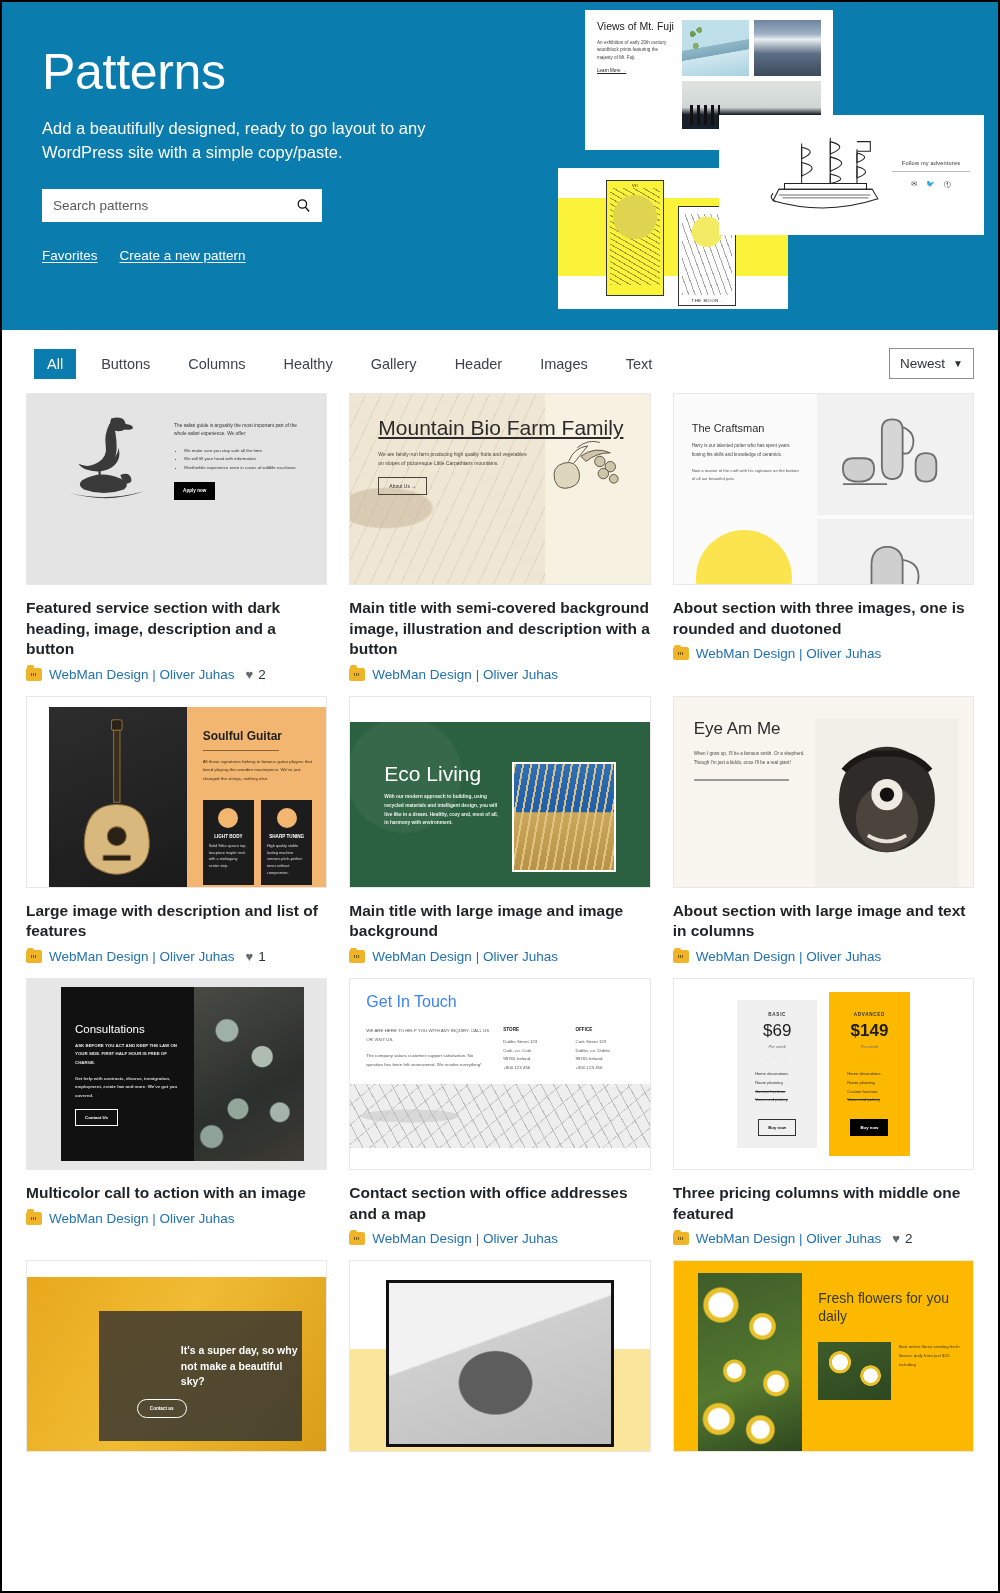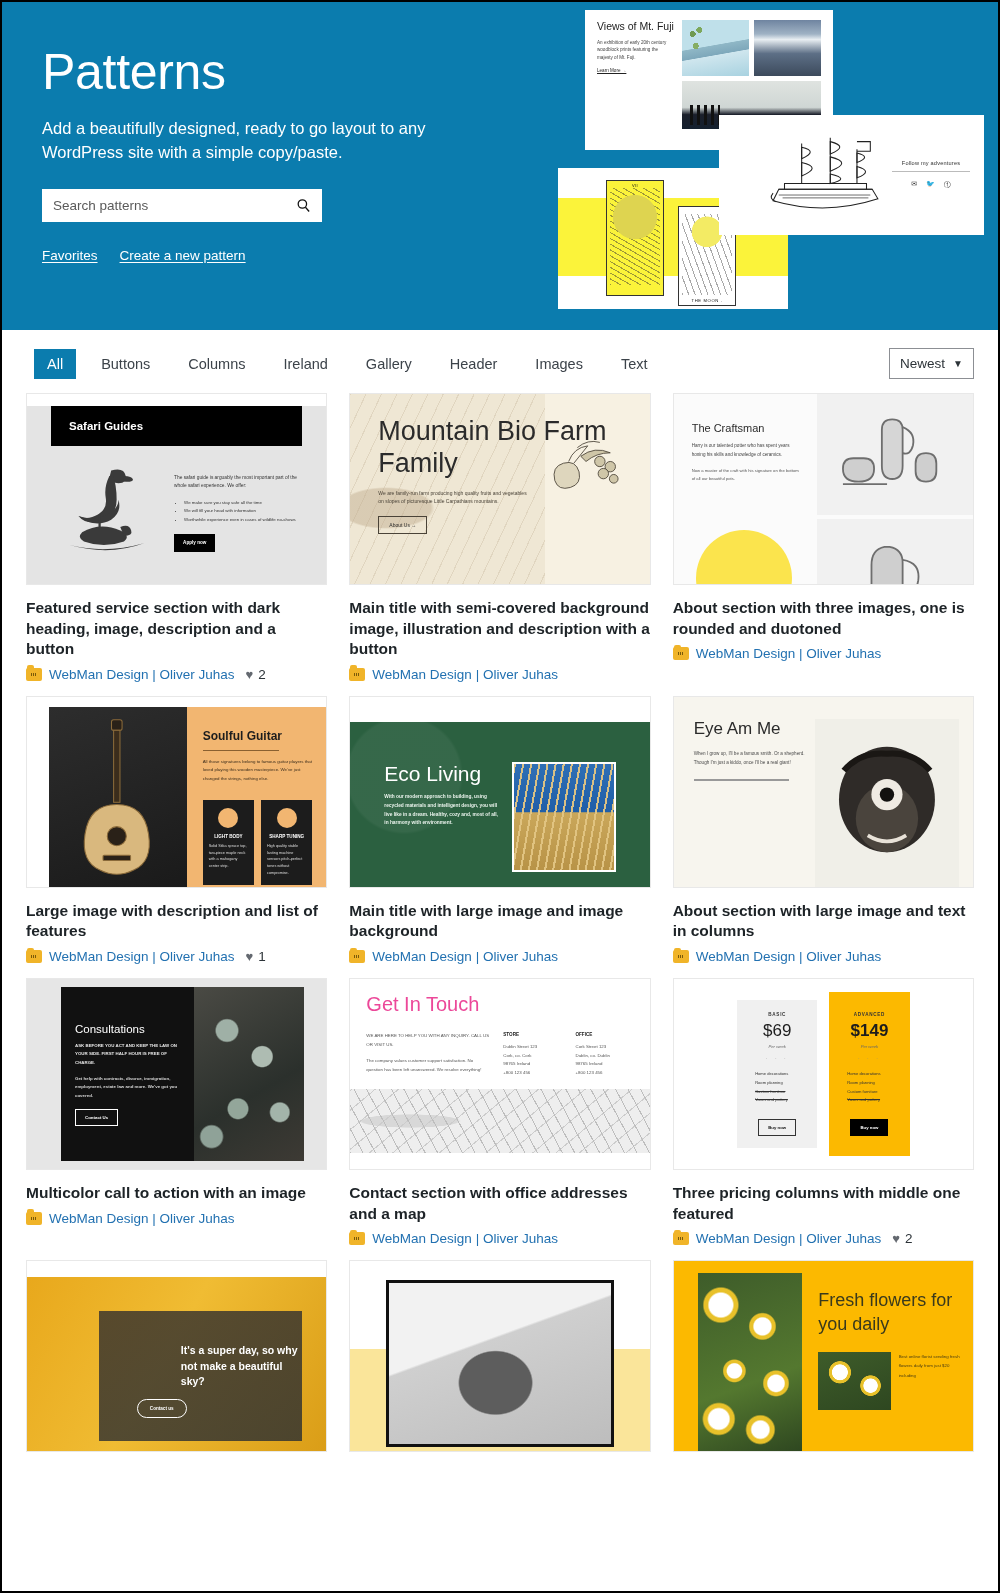--- a/index.html
+++ b/index.html
@@ -241,21 +241,21 @@
   .safari-ul { margin: 8px 0 0 10px; font-size:4.4px; line-height:1.9;}
   .safari-btn { margin-top: 10px; background:#000; color:#fff; font-size:4.6px; font-weight:700;
     display:inline-block; padding: 5px 9px;}
 
   
   .mbio { height:100%; background:#efe7d4; position:relative; padding: 22px 0 0 28px;
     background-image:
       radial-gradient(ellipse at 12% 60%, rgba(190,170,140,.45) 0 12%, transparent 13%),
       repeating-linear-gradient(115deg, rgba(180,160,130,.25) 0 1px, transparent 1px 14px);}
   .mbio::before{content:"";position:absolute;right:0;top:0;width:35%;height:100%;background:#f7f1e2;}
-  .mbio-h { font-size: 27px; color:#2b2b2b; line-height:1.18; font-weight:400; position:relative; z-index:2;}
+  .mbio-h { font-size: 21px; color:#2b2b2b; line-height:1.18; font-weight:400; position:relative; z-index:2;text-decoration:underline;}
   .mbio-p { font-size:5px; color:#4a4338; line-height:1.75; margin-top:9px; width:150px; position:relative; z-index:2;}
   .mbio-btn { margin-top: 10px; border:1px solid #4a4338; color:#2b2b2b; font-size:5px;
     padding:5px 10px; display:inline-block; position:relative; z-index:2;}
   .mbio-ill { position:absolute; right: 18px; top: 38px; width: 92px; height: 78px; z-index:3;}
 
   
   .craft { height:100%; display:flex; background:#fbfbfb;}
   .craft-l { width: 48%; padding: 28px 16px 0 18px; position:relative;}
   .craft-h { font-size: 11px; color:#2b2b2b;}
   .craft-p { font-size:4.6px; color:#444; line-height:1.9; margin-top:8px;}
@@ -308,21 +308,21 @@
   .cons-r{flex:1;background:linear-gradient(150deg,#4a4a44,#2b302c 60%,#3d3a34);position:relative;overflow:hidden;}
   .cons-r::after{content:"";position:absolute;inset:0;
     background:radial-gradient(circle at 30% 25%, #9fb0a6 0 7%, transparent 8%),
                radial-gradient(circle at 62% 40%, #aebcb2 0 8%, transparent 9%),
                radial-gradient(circle at 40% 70%, #93a69a 0 7%, transparent 8%),
                radial-gradient(circle at 78% 72%, #a3b4aa 0 6%, transparent 7%),
                radial-gradient(circle at 16% 86%, #8fa298 0 6%, transparent 7%);}
 
   
   .git{height:100%;background:#fff;padding:14px 0 0 0;}
-  .git-h{font-size:20px;color:#ec4899;font-weight:400;padding-left:16px;}
+  .git-h{font-size:16px;color:#3b82f6;font-weight:400;padding-left:16px;}
   .git-cols{display:flex;gap:14px;padding:16px 16px 0 16px;}
   .git-p{width:46%;font-size:4.4px;color:#555;line-height:1.95;}
   .git-c{flex:1;}
   .git-ct{font-size:4.6px;font-weight:700;color:#222;}
   .git-cl{font-size:4.4px;color:#555;line-height:1.95;margin-top:6px;}
   .git-map{margin-top:12px;height:64px;
     background:#eee;
     background-image:
       repeating-linear-gradient(62deg, #bdbdbd 0 1px, transparent 1px 11px),
       repeating-linear-gradient(-40deg, #cccccc 0 1px, transparent 1px 15px),
@@ -366,21 +366,21 @@
   .flw-i{width:38%;background:linear-gradient(160deg,#3e5c2a,#54782f 60%,#2e4720);position:relative;overflow:hidden;}
   .flw-i::after{content:"";position:absolute;inset:0;
     background:
       radial-gradient(circle at 22% 18%, #fff 0 7%, #e8c12a 8% 10%, transparent 11%),
       radial-gradient(circle at 62% 30%, #fff 0 6%, #e8c12a 7% 9%, transparent 10%),
       radial-gradient(circle at 35% 55%, #fff 0 6%, #e8c12a 7% 9%, transparent 10%),
       radial-gradient(circle at 75% 62%, #fff 0 6%, #e8c12a 7% 9%, transparent 10%),
       radial-gradient(circle at 20% 82%, #fff 0 6%, #e8c12a 7% 9%, transparent 10%),
       radial-gradient(circle at 60% 88%, #fff 0 5%, #e8c12a 6% 8%, transparent 9%);}
   .flw-r{flex:1;padding-top:16px;padding-right:10px;}
-  .flw-h{font-size:18px;color:#3a3a1c;line-height:1.3;font-weight:400;}
+  .flw-h{font-size:14px;color:#3a3a1c;line-height:1.3;font-weight:400;}
   .flw-bot{display:flex;gap:8px;margin-top:16px;}
   .flw-s{width:50%;height:58px;background:linear-gradient(160deg,#3e5c2a,#2e4720);position:relative;overflow:hidden;}
   .flw-s::after{content:"";position:absolute;inset:0;
     background:radial-gradient(circle at 30% 35%, #fff 0 12%, #e8c12a 13% 17%, transparent 18%),
                radial-gradient(circle at 72% 58%, #fff 0 11%, #e8c12a 12% 16%, transparent 17%);}
   .flw-p{flex:1;font-size:4.4px;color:#4a3d12;line-height:2.1;}
 </style>
 </head>
 <body>
 
@@ -460,39 +460,38 @@
         </div>
       </div>
     </div>
   </div>
 
   <div class="toolbar">
     <div class="tabs">
       <button class="tab active">All</button>
       <button class="tab">Buttons</button>
       <button class="tab">Columns</button>
-      <button class="tab">Ireland</button>
+      <button class="tab">Healthy</button>
       <button class="tab">Gallery</button>
       <button class="tab">Header</button>
       <button class="tab">Images</button>
       <button class="tab">Text</button>
     </div>
     <div class="spacer"></div>
     <div class="sort">
       <span>Newest</span>
       <span style="font-size:10px;">▼</span>
     </div>
   </div>
 
   <div class="grid">
 
     <div class="card">
       <div class="thumb">
         <div class="safari">
-          <div class="safari-bar">Safari Guides</div>
           <div class="safari-body">
             <div class="flamingo">
               <svg viewBox="0 0 100 110" width="100%" height="100%">
                 <g fill="#3a3a3a">
                   <path d="M54 16 q14 -4 16 6 q2 8 -8 8 q-8 0 -10 -6 z"></path>
                   <path d="M68 22 q9 0 10 4 q-1 3 -10 2 z"></path>
                   <path d="M52 22 q-6 12 -4 24 q2 12 -8 18 q-12 7 -22 2 q8 10 24 6 q18 -5 18 -24 q0 -16 -4 -26 z"></path>
                   <path d="M18 66 q16 6 32 -2 q12 -6 12 -16 q4 14 -8 22 q-18 10 -36 -4 z"></path>
                   <rect x="40" y="64" width="2.5" height="26"></rect>
                   <path d="M22 84 q20 -12 42 -2 q12 6 4 12 q-22 8 -44 0 q-8 -4 -2 -10 z"></path>

